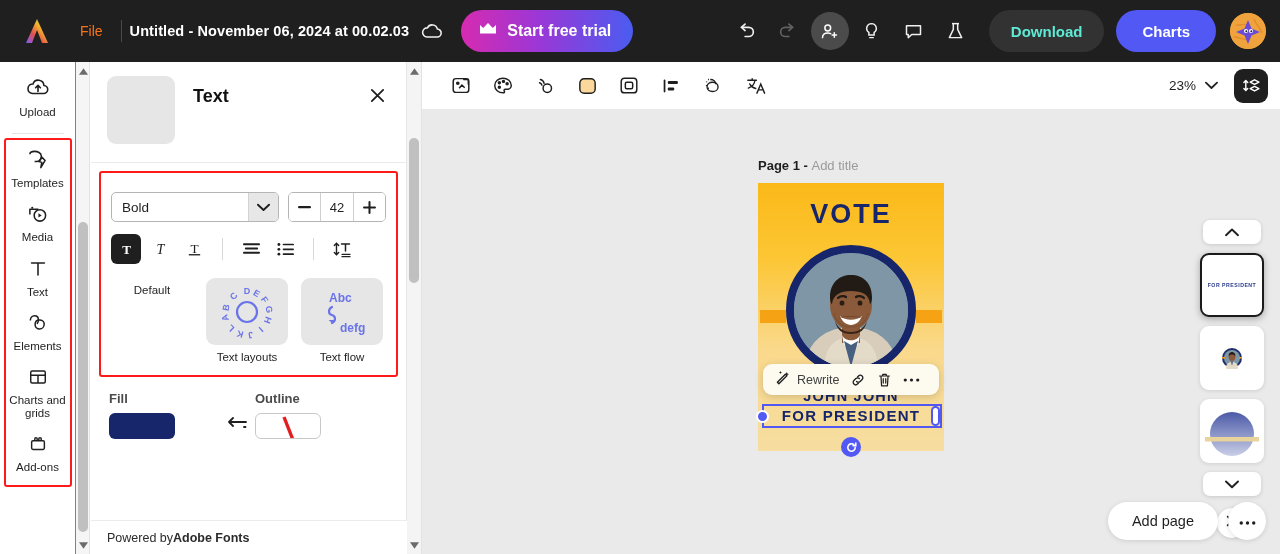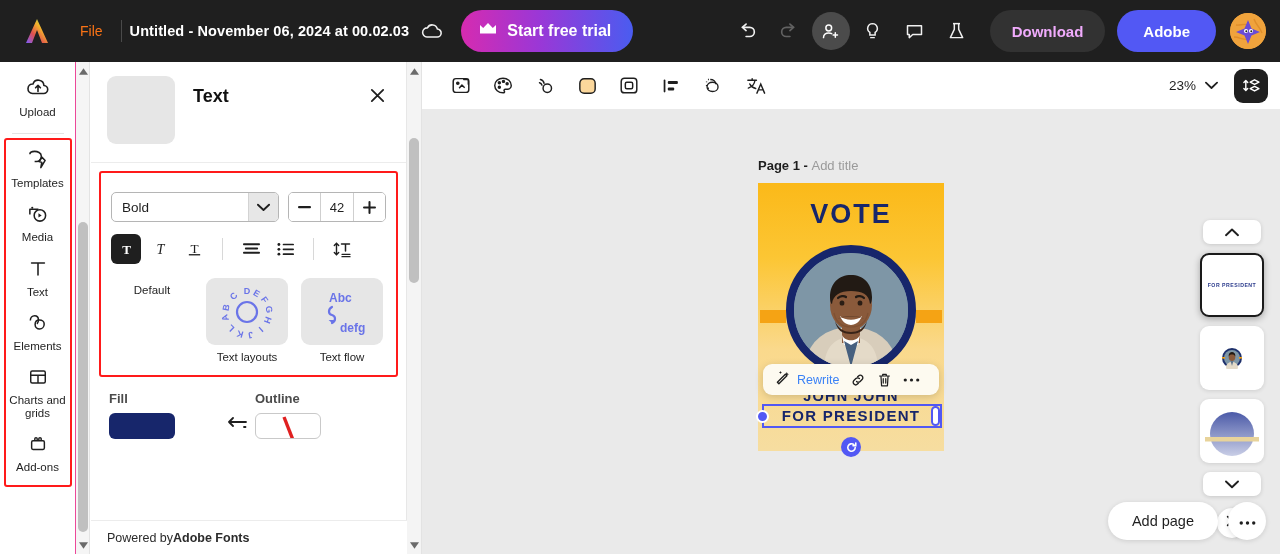--- a/index.html
+++ b/index.html
@@ -32,21 +32,21 @@
   }
   .tb-right { margin-left: auto; display: flex; align-items: center; gap: 4px; padding-right: 14px; }
   .ic-btn {
     width: 38px; height: 38px; border-radius: 50%; display: flex;
     align-items: center; justify-content: center; cursor: pointer; background: transparent; border: none;
   }
   .ic-btn.filled { background: #4b4b4b; }
   .ic-btn.disabled { opacity: .38; }
   .dl-btn {
     height: 42px; padding: 12px 22px; border-radius: 21px; background: #323232;
-    color: #f0abfc; font-size: 15px; font-weight: 700; border: none; cursor: pointer;
+    color: #5eead4; font-size: 15px; font-weight: 700; border: none; cursor: pointer;
     margin-left: 10px;
   }
   .share-btn {
     height: 42px; padding: 0 26px; border-radius: 21px; background: #5258f4;
     color: #fff; font-size: 15px; font-weight: 700; border: none; cursor: pointer;
     margin-left: 8px;
   }
   .avatar {
     width: 36px; height: 36px; border-radius: 50%; margin-left: 10px;
     background: #f0a33c; position: relative; overflow: hidden; cursor: pointer;
@@ -207,21 +207,21 @@
     position: absolute; left: 419px; top: 327px; width: 20px; height: 20px; border-radius: 50%;
     background: #5258f4; display: flex; align-items: center; justify-content: center; cursor: pointer;
   }
   .float-tb {
     position: absolute; left: 341px; top: 254px; width: 176px; height: 31px;
     background: #fdfaf0; border-radius: 9px; box-shadow: 0 2px 8px rgba(0,0,0,.16);
     display: flex; align-items: center; padding: 0 7px; gap: 1px;
   }
   .ftb-item { height: 24px; border-radius: 5px; display: flex; align-items: center;
               justify-content: center; cursor: pointer; padding: 0 5px; gap: 5px; }
-  .ftb-label { font-size: 12.5px; color: #3b82f6; }
+  .ftb-label { font-size: 12.5px; color: #404040; }
 
   
   .layers-rail {
     position: absolute; right: 0; top: 110px; width: 96px; height: 360px;
     display: flex; flex-direction: column; align-items: center;
   }
   .lyr-nav {
     width: 58px; height: 24px; background: #fff; border-radius: 7px; box-shadow: 0 1px 4px rgba(0,0,0,.15);
     display: flex; align-items: center; justify-content: center; cursor: pointer;
   }
@@ -315,21 +315,21 @@
           <path d="M4 5.5h16v10H10l-4 3.5v-3.5H4z"></path>
         </svg>
       </div>
       <div class="ic-btn">
         <svg width="21" height="21" viewBox="0 0 24 24" fill="none" stroke="#f0f0f0" stroke-width="1.7" stroke-linejoin="round">
           <path d="M9.5 3v6.5L5 19h14l-4.5-9.5V3"></path>
             <path d="M8 3h8"></path>
         </svg>
       </div>
       <button class="dl-btn">Download</button>
-      <button class="share-btn">Adobe</button>
+      <button class="share-btn">Charts</button>
       <div class="avatar">
         <svg width="36" height="36" viewBox="0 0 36 36">
           <circle cx="18" cy="18" r="18" fill="#f0a33c"></circle>
           <path d="M6 12c4 1 8-2 12 0M4 24c6 0 10 4 16 2M24 6c2 6 6 8 8 14" stroke="#e08e2a" stroke-width="1.4" fill="none"></path>
           <path d="M18 7l3.5 8.5L30 19l-8.5 3.5L18 31l-3.5-8.5L6 19l8.5-3.5z" fill="#6a4bd6"></path>
           <circle cx="16" cy="18" r="2.1" fill="#fff"></circle>
             <circle cx="21" cy="18" r="2.1" fill="#fff"></circle>
           <circle cx="16.3" cy="18.3" r="1" fill="#1f1f1f"></circle>
             <circle cx="21.3" cy="18.3" r="1" fill="#1f1f1f"></circle>
         </svg>

